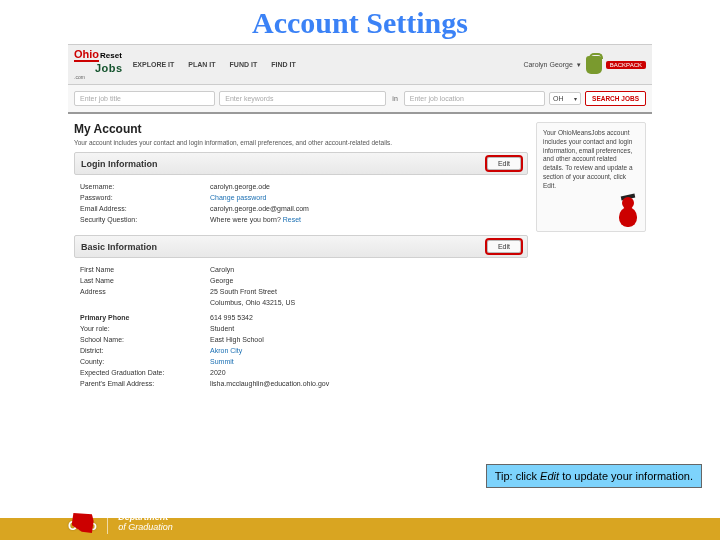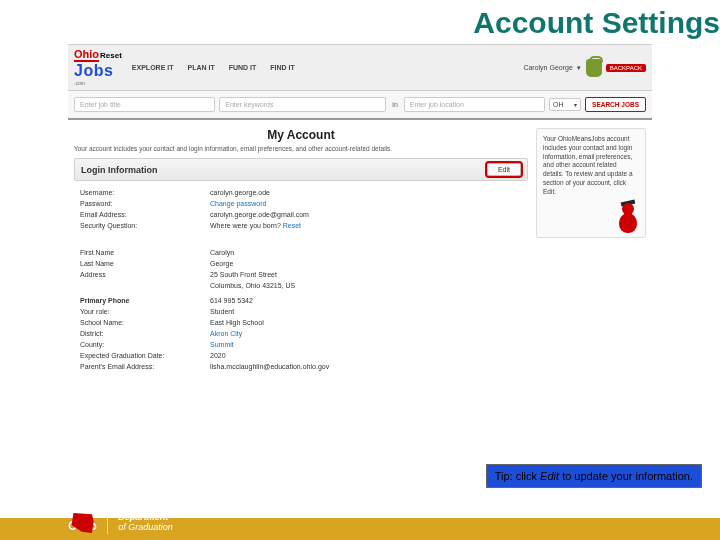--- a/index.html
+++ b/index.html
@@ -1,58 +1,58 @@
 <!DOCTYPE html>
 <html><head>
 <meta charset="utf-8">
 <style>
   * { box-sizing: border-box; margin: 0; padding: 0; }
   body { width: 720px; height: 540px; font-family: Arial, sans-serif; background: #fff; position: relative; overflow: hidden; }
-  .slide-title { text-align: right; font-size: 30px; font-weight: bold; color: #0f766e; padding: 6px 0 4px; }
+  .slide-title { text-align: center; font-size: 30px; font-weight: bold; color: #3b82f6; padding: 6px 0 4px; font-family: Liberation Serif, serif; }
   .app { margin: 0 68px; font-size: 8px; color: #333; }
   .topbar { display: flex; align-items: center; background: #efefef; border-top: 1px solid #ccc; border-bottom: 1px solid #ccc; padding: 4px 6px; }
   .logo { display: flex; flex-direction: column; align-items: flex-start; margin-right: 10px; }
   .logo-top { display: flex; align-items: baseline; }
   .logo-ohio { color: #c00; font-weight: bold; font-size: 11px; border-bottom: 2px solid #c00; line-height: 1; }
   .logo-means { color: #000; font-weight: bold; font-size: 8px; margin-left: 1px; }
-  .logo-jobs { color: #1d4ed8; font-weight: bold; font-size: 16px; letter-spacing: 0.5px; }
+  .logo-jobs { color: #14532d; font-weight: bold; font-size: 11px; letter-spacing: 0.5px; margin-left: 21px; }
   .logo-com { font-size: 5px; color: #666; }
   .nav { display: flex; gap: 14px; flex: 1; }
   .nav-item { font-size: 7px; font-weight: bold; color: #444; }
   .user { font-size: 7px; color: #444; display: flex; align-items: center; gap: 3px; }
   .backpack { width: 16px; height: 18px; background: #7a9a2e; border-radius: 3px 3px 5px 5px; position: relative; margin-left: 4px; }
   .backpack::before { content:""; position:absolute; top:-3px; left:3px; width:10px; height:4px; border:2px solid #7a9a2e; border-bottom:none; border-radius:5px 5px 0 0;}
   .backpack-label { background:#c00; color:#fff; font-size:6px; padding:1px 4px; border-radius:2px; margin-left:4px;}
   .searchbar { display:flex; gap:4px; padding:6px; background:#f7f7f7; border-bottom:2px solid #999; align-items:center;}
   .sinput { flex:1; background:#fff; border:1px solid #ccc; padding:3px 5px; font-size:7px; color:#aaa; border-radius:2px;}
   .sinput.mid{flex:1.2}
   .in-lbl{font-size:7px;color:#666;padding:0 2px;}
   .sel{width:32px;background:#fff;border:1px solid #ccc;padding:2px 3px;font-size:7px;color:#444;border-radius:2px;display:flex;justify-content:space-between;align-items:center;}
   .sbtn{background:#fff;border:1px solid #c00;color:#c00;font-size:6.5px;font-weight:bold;padding:3px 6px;border-radius:2px;}
   .content{display:flex;gap:8px;padding:8px 6px 0;}
   .main{flex:1;}
   .side{width:110px;}
-  .h1{font-size:12px;font-weight:bold;color:#222;margin-bottom:3px;text-align:center;}
+  .h1{font-size:12px;font-weight:bold;color:#222;margin-bottom:3px;}
   .intro{font-size:6.5px;color:#555;margin-bottom:6px;}
   .panel{margin-bottom:8px;}
   .panel-head{background:linear-gradient(#f5f5f5,#e8e8e8);border:1px solid #d0d0d0;padding:4px 6px;display:flex;justify-content:space-between;align-items:center;border-radius:2px;}
   .panel-title{font-size:9px;font-weight:bold;color:#333;}
   .edit-btn{background:#fafafa;border:1px solid #bbb;padding:2px 10px;font-size:7px;color:#333;border-radius:2px;}
   .edit-hl{outline:2px solid #c00;outline-offset:0;}
   .rows{padding:6px 6px 2px;}
   .row{display:flex;padding:2px 0;}
   .lbl{width:130px;font-size:7px;color:#333;}
   .val{font-size:7px;color:#333;}
   .link{color:#1a6fb3;}
   .sidebox{border:1px solid #ddd;background:#fafafa;padding:6px;font-size:6.5px;color:#444;line-height:1.35;border-radius:2px;position:relative;min-height:110px;}
   .cardinal{position:absolute;bottom:4px;right:4px;width:26px;height:32px;}
   .card-body{width:18px;height:20px;background:#c00;border-radius:50% 50% 45% 45%;position:absolute;bottom:0;left:4px;}
   .card-head{width:12px;height:12px;background:#c00;border-radius:50%;position:absolute;top:2px;left:7px;}
   .card-hat{width:14px;height:4px;background:#222;position:absolute;top:0;left:6px;transform:rotate(-12deg);}
-  .tip{position:absolute;right:18px;bottom:52px;background:#1d4ed8;border:1px solid #666;padding:5px 8px;font-size:11px;color:#000;}
+  .tip{position:absolute;right:18px;bottom:52px;background:#7dd3fc;border:1px solid #666;padding:5px 8px;font-size:11px;color:#000;}
   .tip i{font-style:italic;}
   .footer{position:absolute;left:0;bottom:0;width:100%;}
   .fgold{height:22px;background:#d9a521;}
   .flogo{position:absolute;left:68px;bottom:6px;display:flex;align-items:center;color:#fff;gap:10px;}
   .ohio-mark{display:flex;flex-direction:column;align-items:center;}
   .ohio-shape{width:22px;height:20px;background:#c00;clip-path:polygon(8% 0,92% 6%,100% 40%,92% 100%,46% 94%,0 60%);}
   .ohio-word{font-size:12px;font-weight:bold;letter-spacing:0.5px;color:#fff;margin-top:-14px;text-shadow:0 0 2px rgba(0,0,0,.3);}
   .divider{width:1px;height:22px;background:rgba(255,255,255,.6);}
   .dept{font-size:9px;line-height:1.1;font-style:italic;}
   .dept b{font-size:9px;}
@@ -124,20 +124,24 @@
               <span class="val">carolyn.george.ode@gmail.com</span>
             </div>
           <div class="row">
               <span class="lbl">Security Question:</span>
               <span class="val"><span>Where were you born? </span><span class="link">Reset</span></span>
             </div>
         </div>
       </div>
 
       <div class="panel">
+        <div class="panel-head">
+          <span class="panel-title">Basic Information</span>
+          <span class="edit-btn edit-hl">Edit</span>
+        </div>
         <div class="rows">
           <div class="row">
               <span class="lbl">First Name</span>
               <span class="val">Carolyn</span>
             </div>
           <div class="row">
               <span class="lbl">Last Name</span>
               <span class="val">George</span>
             </div>
           <div class="row">

